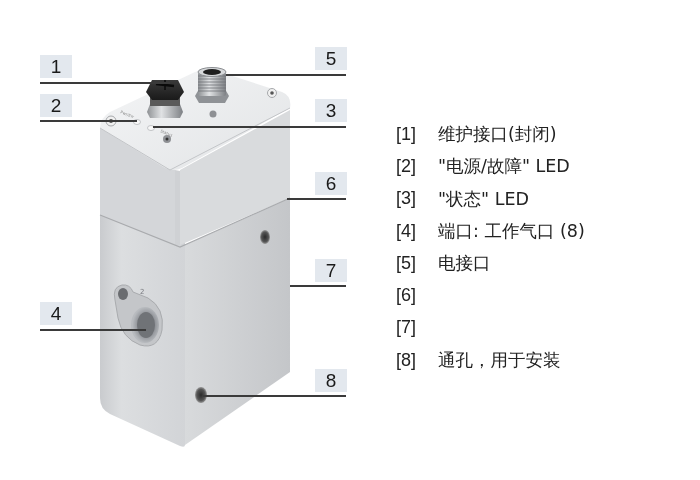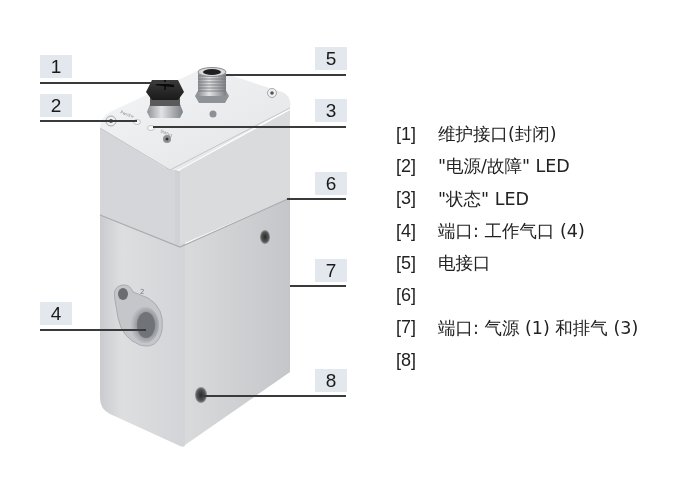--- a/index.html
+++ b/index.html
@@ -153,29 +153,29 @@
   <div class="legend-row">
     <span class="legend-num">[2]</span>
     <span class="legend-text">"电源/故障" LED</span>
   </div>
   <div class="legend-row">
     <span class="legend-num">[3]</span>
     <span class="legend-text">"状态" LED</span>
   </div>
   <div class="legend-row">
     <span class="legend-num">[4]</span>
-    <span class="legend-text">端口: 工作气口 (4)</span>
+    <span class="legend-text">端口: 工作气口 (8)</span>
   </div>
   <div class="legend-row">
     <span class="legend-num">[5]</span>
     <span class="legend-text">电接口</span>
   </div>
   <div class="legend-row">
     <span class="legend-num">[6]</span>
   </div>
   <div class="legend-row">
     <span class="legend-num">[7]</span>
-    <span class="legend-text">端口: 气源 (1) 和排气 (3)</span>
   </div>
   <div class="legend-row">
     <span class="legend-num">[8]</span>
+    <span class="legend-text">通孔，用于安装</span>
   </div>
 </div>
 
 </body></html>

